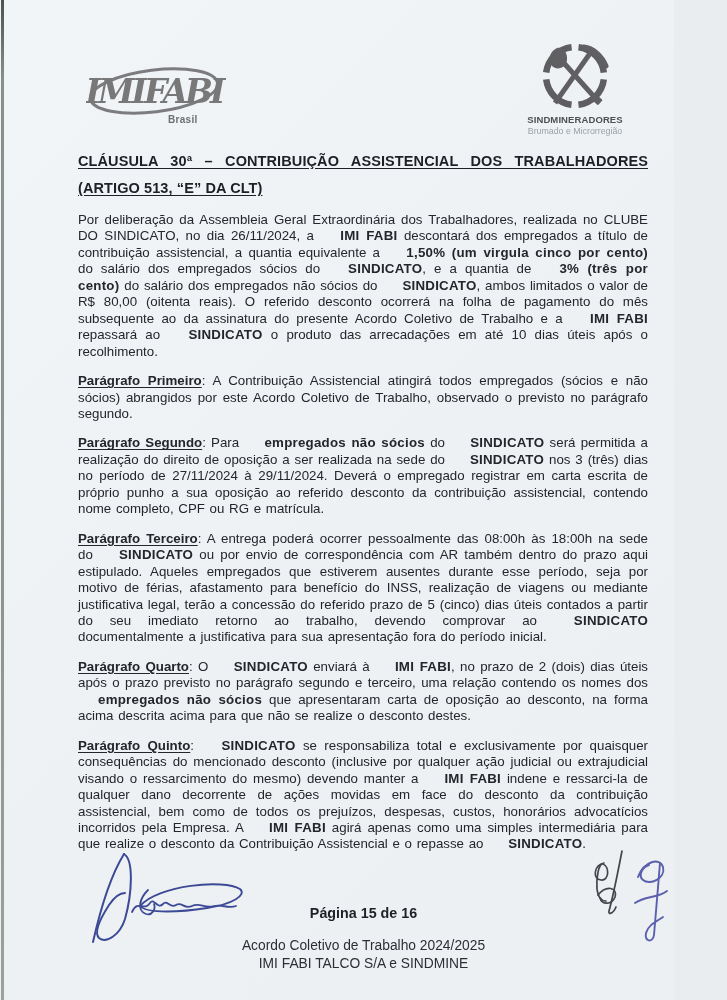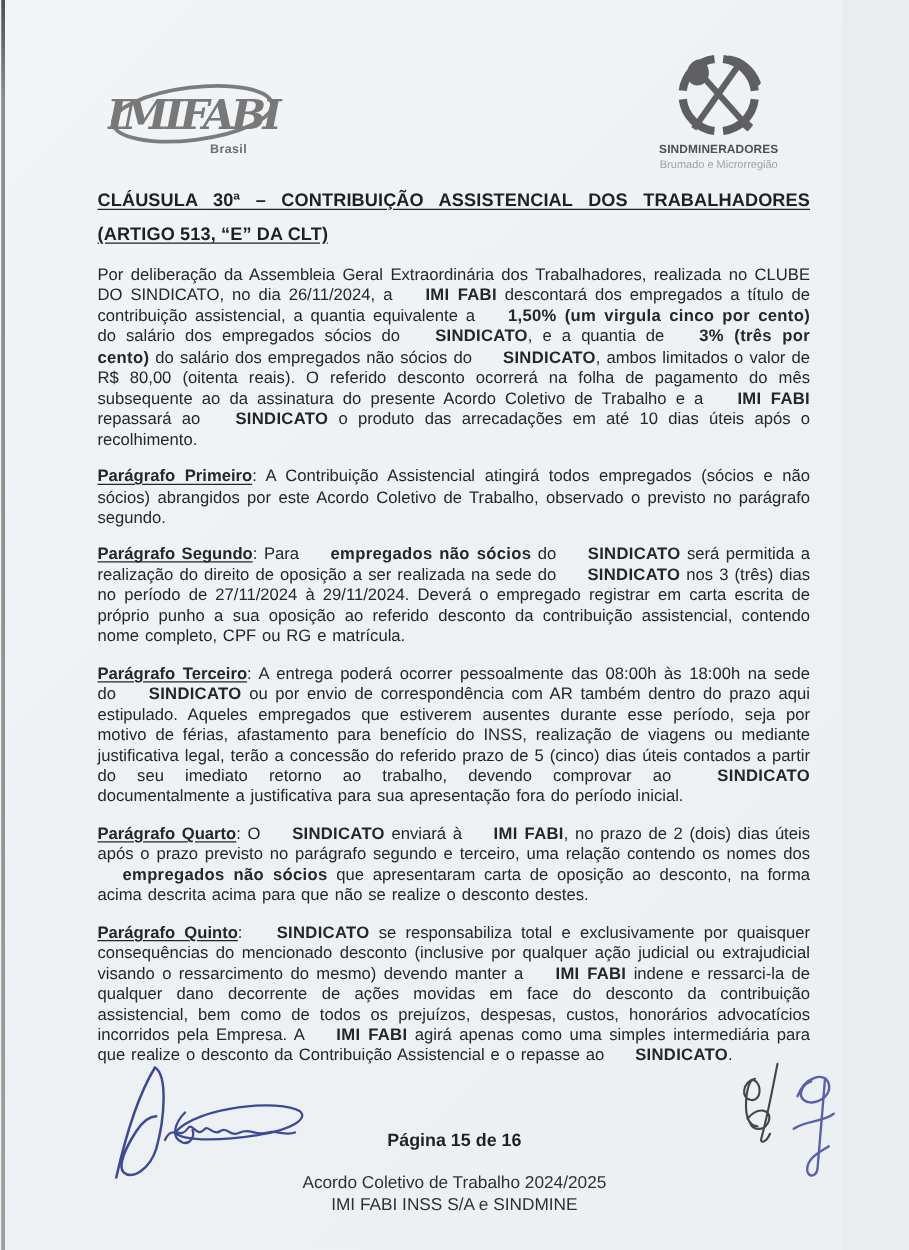--- a/index.html
+++ b/index.html
@@ -118,15 +118,15 @@
     <svg width="42" height="94" viewBox="0 0 42 94">
       <path d="M8,24 C14,8 30,4 33,14 C36,25 20,33 13,27 C8,23 12,14 19,12" fill="none" stroke="#5a5fae" stroke-width="1.9" stroke-linecap="round"></path>
       <path d="M30,10 C28,34 26,60 24,82 C23,90 14,89 16,80 C18,72 27,68 33,64" fill="none" stroke="#5a5fae" stroke-width="1.9" stroke-linecap="round"></path>
       <path d="M5,50 C15,43 28,45 37,38" fill="none" stroke="#5a5fae" stroke-width="1.9" stroke-linecap="round"></path>
     </svg>
   </div>
 
   <div class="page-number">Página 15 de 16</div>
   <div class="doc-footer">
     <div>Acordo Coletivo de Trabalho 2024/2025</div>
-    <div>IMI FABI INSS S/A e SINDMINE</div>
+    <div>IMI FABI TALCO S/A e SINDMINE</div>
   </div>
 </div>
 
 </body></html>

